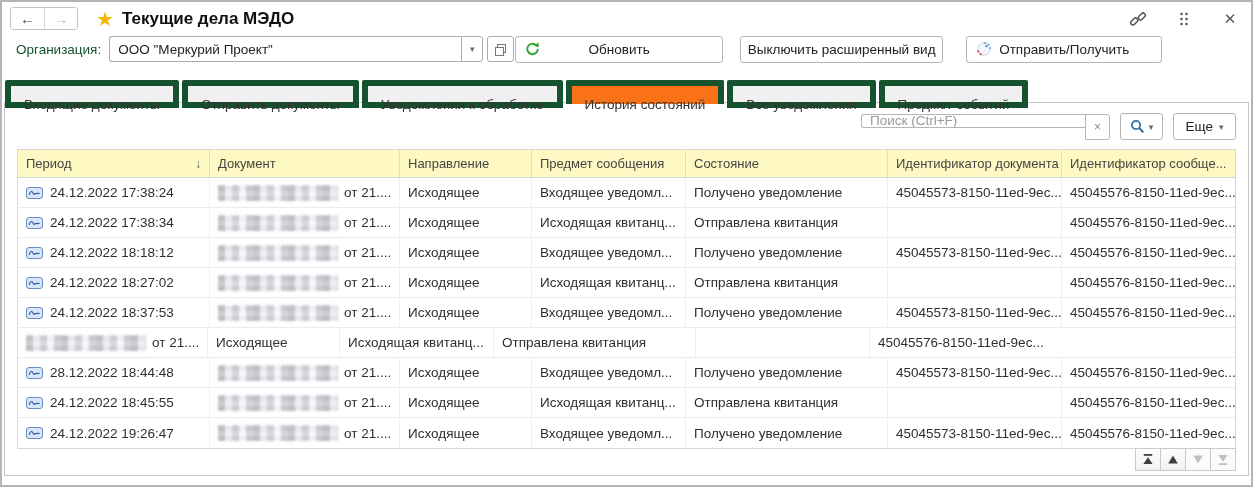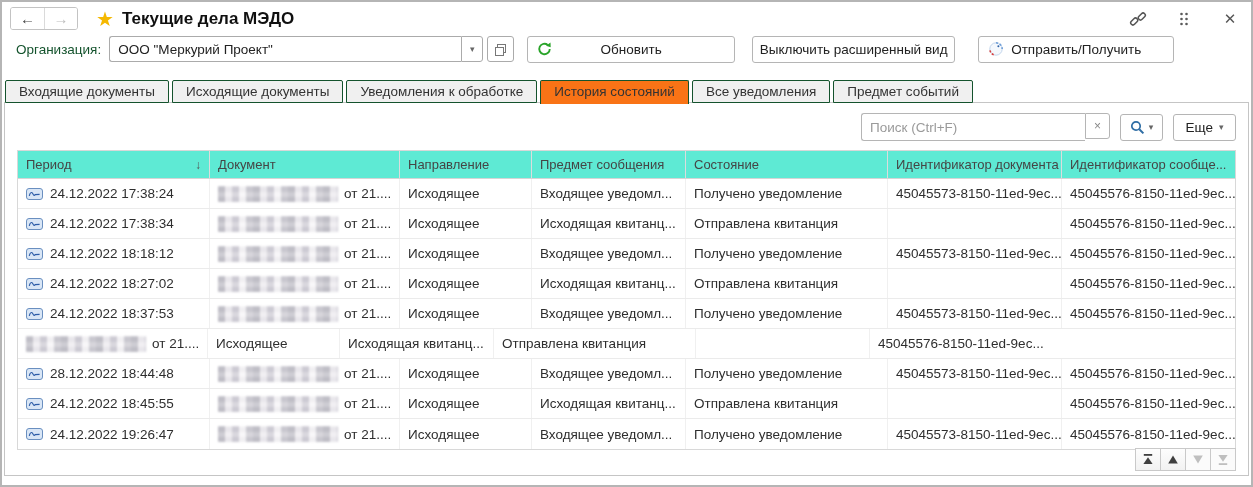--- a/index.html
+++ b/index.html
@@ -19,41 +19,41 @@
   .title-actions { margin-left:auto; display:flex; align-items:center; gap:28px; }
   .tb-icon { display:flex; align-items:center; justify-content:center; width:18px; height:18px; cursor:pointer; color:#555; font-size:15px; }
   
   .toolbar { display:flex; align-items:center; height:34px; padding:0 12px 6px 14px; }
   .org-label { font-size:13.5px; color:#14532d; margin-right:8px; white-space:nowrap; }
   .combo { display:flex; height:26px; }
   .combo-input { width:352px; height:26px; border:1px solid #ababab; border-right:none; border-radius:3px 0 0 3px; padding:0 8px; font-size:13.5px; color:#222; font-family:"Liberation Sans",sans-serif; }
   .combo-arrow { width:22px; height:26px; border:1px solid #ababab; border-radius:0 3px 3px 0; background:#fff; color:#666; font-size:9px; display:flex; align-items:center; justify-content:center; cursor:pointer; }
   .sq-btn { width:27px; height:26px; margin-left:4px; border:1px solid #ababab; border-radius:3px; background:#fff; display:flex; align-items:center; justify-content:center; cursor:pointer; }
   .btn { height:27px; border:1px solid #b5b5b5; border-radius:3px; background:#fff; font-size:13.5px; color:#222; display:flex; align-items:center; justify-content:center; cursor:pointer; position:relative; font-family:"Liberation Sans",sans-serif; }
-  .btn-refresh { width:208px; margin-left:13px; }
+  .btn-refresh { width:208px; margin-left:1px; }
   .btn-ext { width:203px; margin-left:17px; }
   .btn-send { width:196px; margin-left:23px; }
   .btn .lead-ico { position:absolute; left:9px; top:50%; transform:translateY(-50%); display:flex; }
   
   .tabbar { position:absolute; top:78px; left:3px; display:flex; z-index:3; }
-  .tab { height:23px; line-height:22px; padding:0 13px; background:#f0f0f0; border:1px solid #14532d; border-radius:2px 2px 0 0; font-size:13.5px; color:#333; margin-right:3px; cursor:pointer; white-space:nowrap; }
+  .tab { height:23px; line-height:22px; padding:8px 13px; background:#f0f0f0; border:6px solid #14532d; border-radius:2px 2px 0 0; font-size:13.5px; color:#333; margin-right:3px; cursor:pointer; white-space:nowrap; }
   .tab.active { background:#f97316; height:24px; margin-bottom:-1px; border-bottom:none; }
   
   .panel { position:absolute; left:2px; right:2px; top:100px; bottom:9px; border:1px solid #c5c5c5; background:#fff; }
   .search-row { display:flex; justify-content:flex-end; align-items:center; padding:10px 12px 9px; gap:10px; }
   .search-box { display:flex; }
-  .search-input { width:224px; height:28px; border:1px solid #b5b5b5; border-right:none; border-radius:3px 0 0 3px; padding:1px 8px; font-size:13.5px; color:#222; font-family:"Liberation Sans",sans-serif; }
+  .search-input { width:224px; height:14px; border:1px solid #b5b5b5; border-right:none; border-radius:3px 0 0 3px; padding:1px 8px; font-size:13.5px; color:#222; font-family:"Liberation Sans",sans-serif; }
   .search-input::placeholder { color:#9a9a9a; }
   .search-clear { width:25px; height:26px; border:1px solid #b5b5b5; border-radius:0 3px 3px 0; background:#fff; color:#888; font-size:12px; display:flex; align-items:center; justify-content:center; cursor:pointer; }
   .search-btn { width:43px; height:27px; border:1px solid #b5b5b5; border-radius:3px; background:#fff; display:flex; align-items:center; justify-content:center; gap:4px; cursor:pointer; }
   .caret { font-size:9px; color:#666; }
   .more-btn { width:63px; height:27px; gap:6px;justify-content:center; }
   
   .table { margin:0 12px; border:1px solid #d8d8d8; }
-  .thead { display:flex; background:#5eead4; height:28px; border-bottom:1px solid #d5d5d5; }
+  .thead { display:flex; background:#fef9c3; height:28px; border-bottom:1px solid #d5d5d5; }
   .th { display:flex; align-items:center; padding:0 8px; font-size:13px; color:#454545; border-right:1px solid #dcdcdc; white-space:nowrap; overflow:hidden; }
   .th:last-child { border-right:none; }
   .sort-arrow { color:#555; font-size:12px; }
   .col1 { width:192px; }
   .th.col1 { justify-content:space-between; }
   .col2 { width:190px; }
   .col3 { width:132px; }
   .col4 { width:154px; }
   .col5 { width:202px; }
   .col6 { width:174px; }
@@ -145,21 +145,21 @@
           <path d="M2 9.3 A6.2 6.2 0 0 0 5.8 13.9" fill="none" stroke="#d64040" stroke-width="1.6" stroke-dasharray="2.2 1.6"></path>
           <circle cx="10.4" cy="5.2" r="1" fill="#2b5fa5"></circle>
         </svg>
       </span>
       <span>Отправить/Получить</span>
     </div>
   </div>
 
   <div class="tabbar">
     <div class="tab">Входящие документы</div>
-    <div class="tab">Исходящие документы</div>
+    <div class="tab">Отправить документы</div>
     <div class="tab">Уведомления к обработке</div>
     <div class="tab active">История состояний</div>
     <div class="tab">Все уведомления</div>
     <div class="tab">Предмет событий</div>
   </div>
 
   <div class="panel">
 
     <div class="search-row">
       <div class="search-box">

